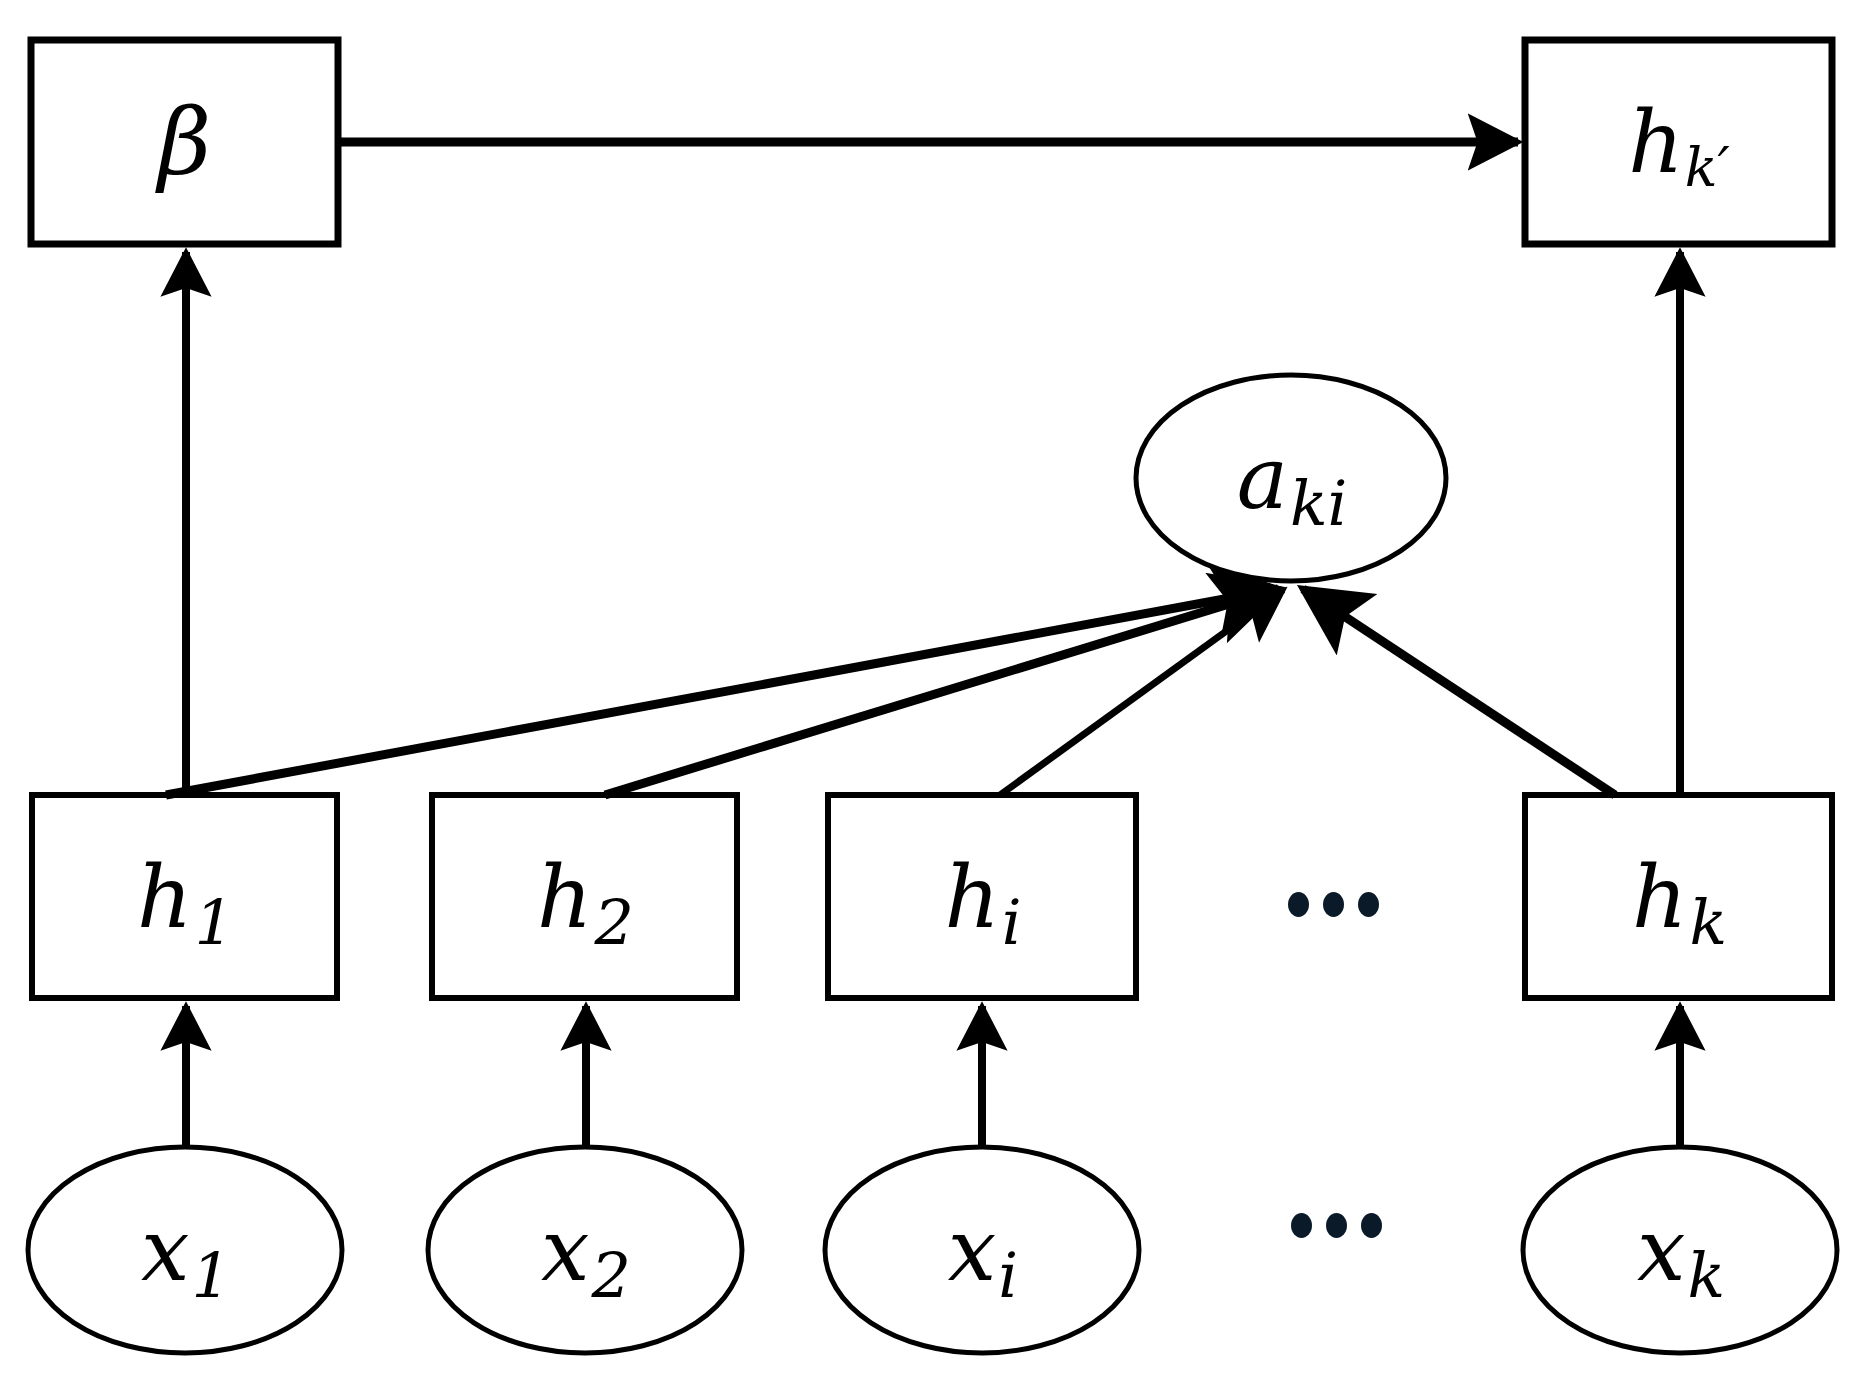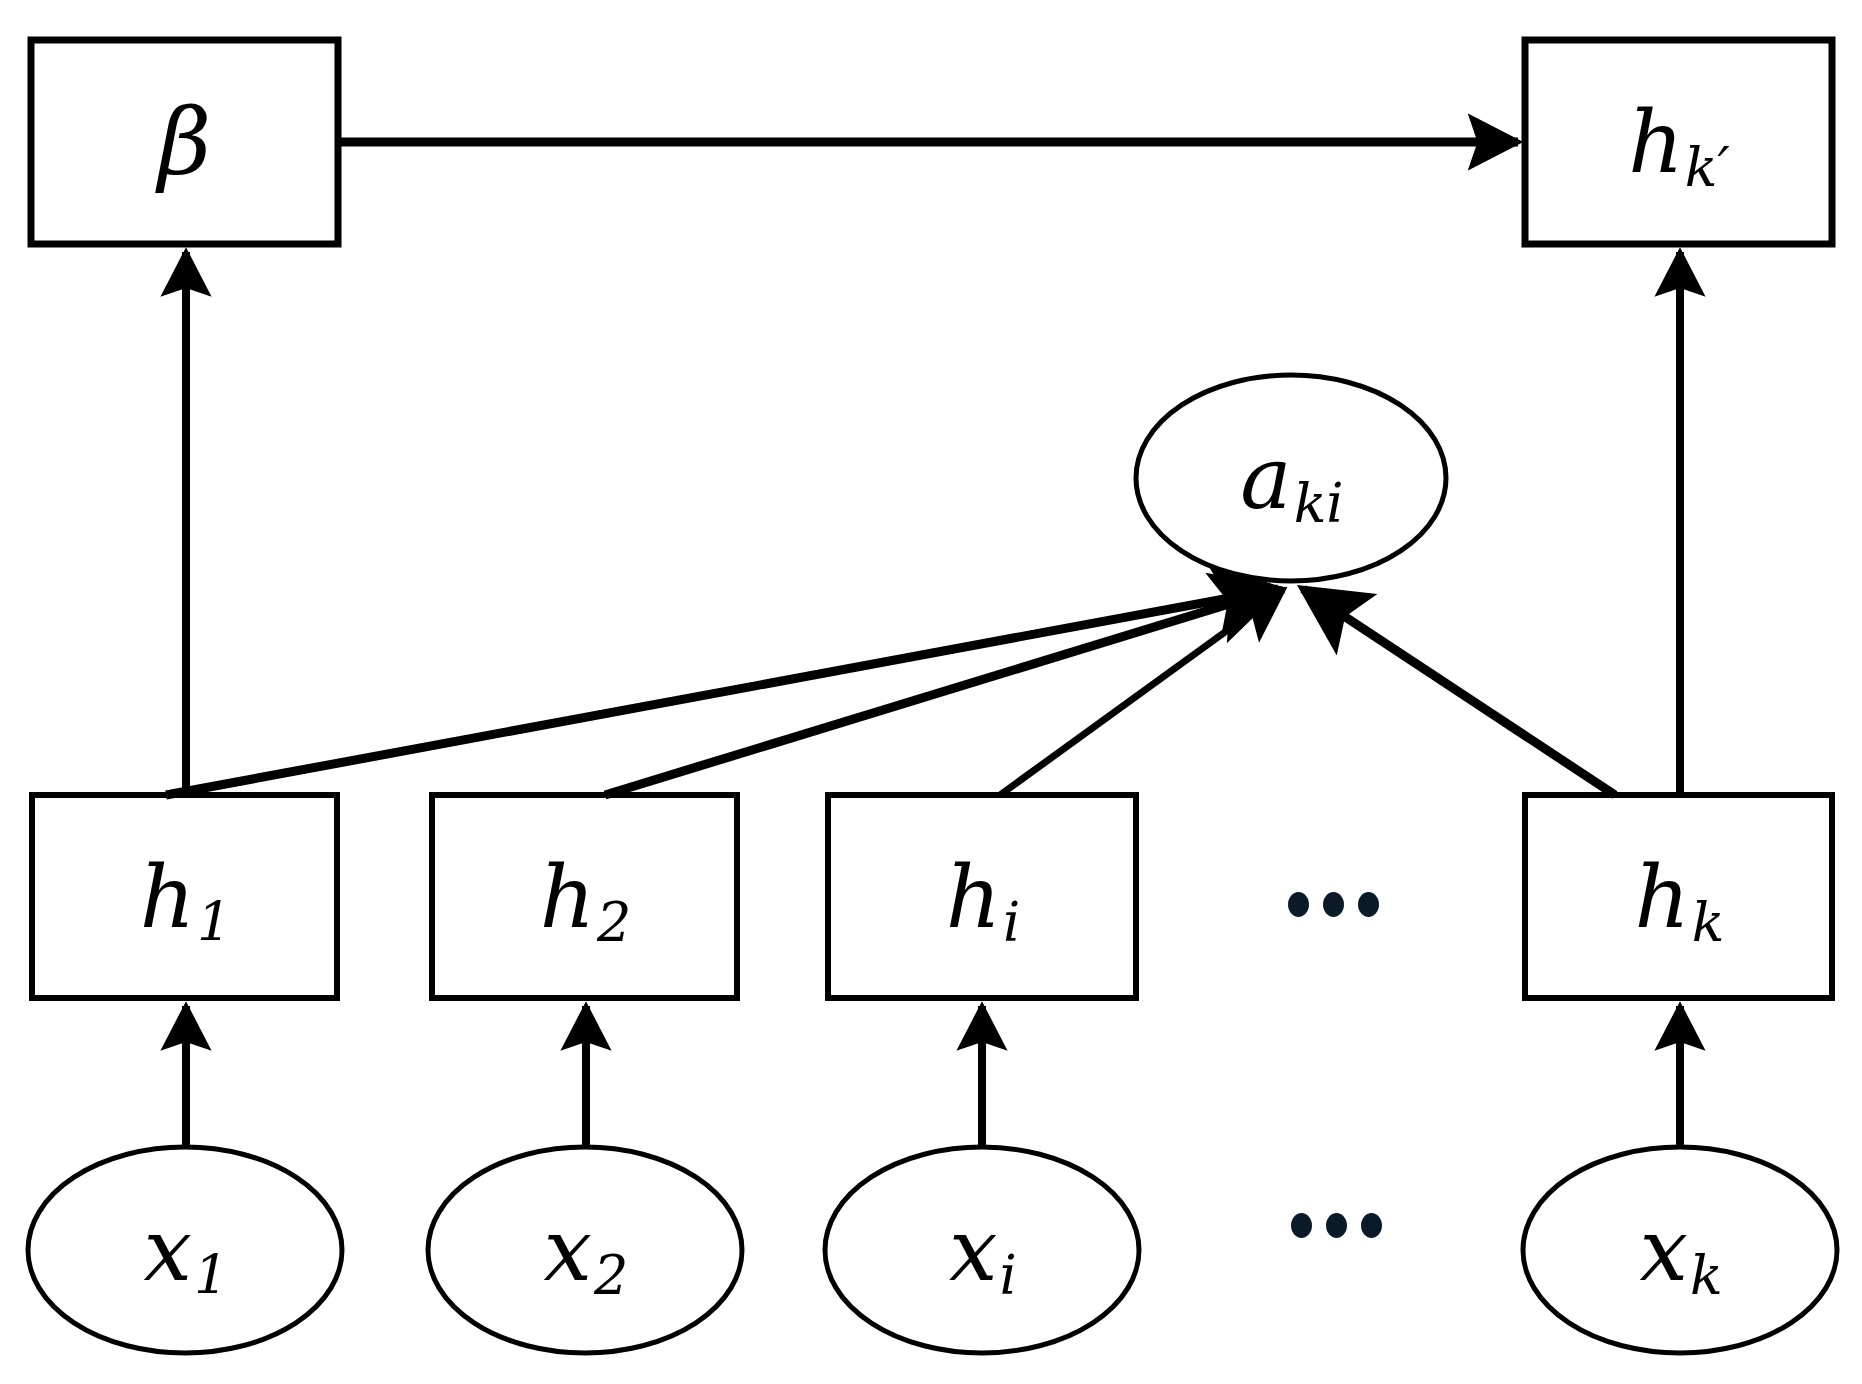--- a/index.html
+++ b/index.html
@@ -32,21 +32,21 @@
     color: #000000;
     white-space: nowrap;
     pointer-events: none;
     user-select: none;
   }
   .node-label .base {
     font-size: 86px;
     line-height: 1;
   }
   .node-label .sub {
-    font-size: 54px;
+    font-size: 62px;
     line-height: 1;
     position: relative;
     top: 26px;
     left: 2px;
   }
   .node-label .sub-prime {
     font-size: 54px;
     line-height: 1;
     position: relative;
     top: 26px;

